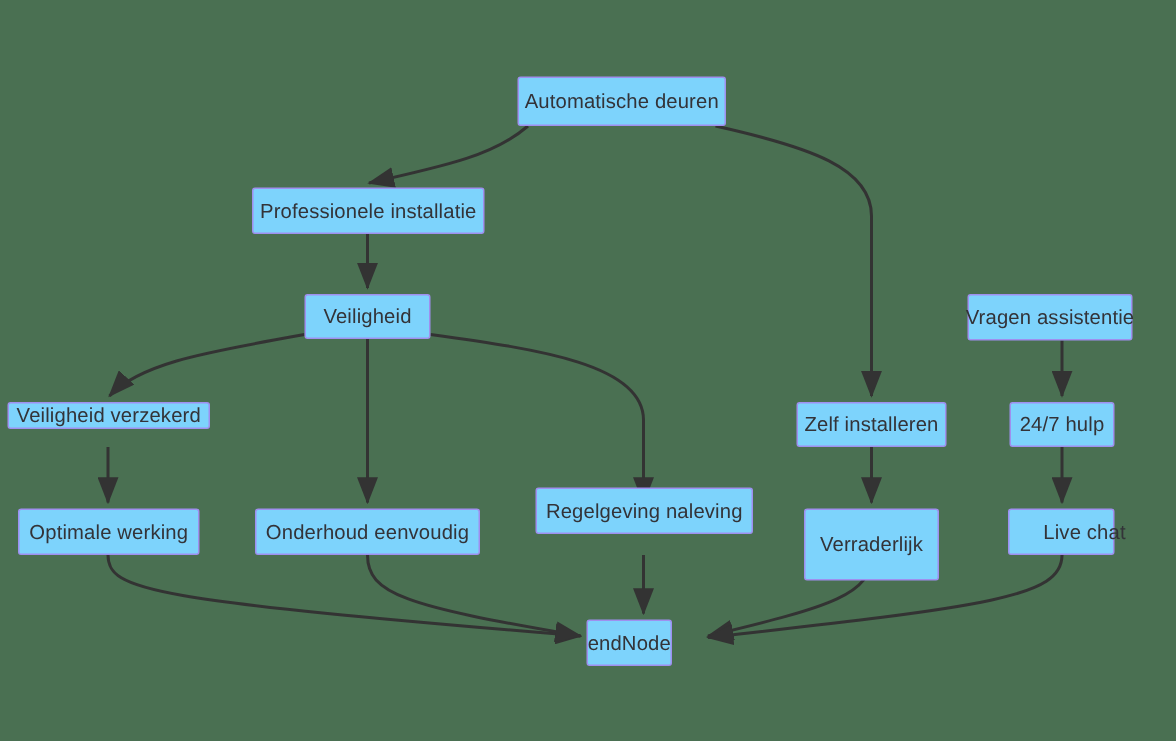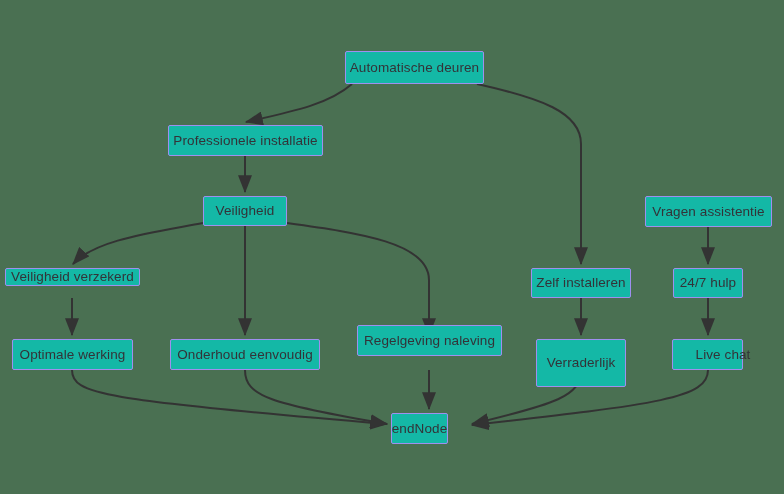--- a/index.html
+++ b/index.html
@@ -21,21 +21,21 @@
   #edge-layer {
     position: absolute;
     left: 0;
     top: 0;
     width: 784px;
     height: 494px;
   }
   .node {
     position: absolute;
     box-sizing: border-box;
-    background: #14b8a6;
+    background: #7dd3fc;
     border: 1px solid #9f8fef;
     border-radius: 2px;
     display: flex;
     align-items: center;
     justify-content: center;
     color: #333338;
     font-size: 13.5px;
     line-height: 1;
     letter-spacing: 0.1px;
     white-space: nowrap;
@@ -75,21 +75,21 @@
   <div id="nodes-layer">
       <div class="node" style="left: 345px; top: 51px; width: 139px; height: 33px;">
         <span>Automatische deuren</span>
       </div>
       <div class="node" style="left: 168px; top: 125px; width: 155px; height: 31px;">
         <span>Professionele installatie</span>
       </div>
       <div class="node" style="left: 203px; top: 196px; width: 84px; height: 30px;">
         <span>Veiligheid</span>
       </div>
-      <div class="node" style="left: 645px; top: 196px; width: 127px; height: 31px;">
+      <div class="node" style="left: 645px; top: 196px; width: 110px; height: 31px;">
         <span>Vragen assistentie</span>
       </div>
       <div class="node" style="left: 5px; top: 268px; width: 135px; height: 18px;">
         <span>Veiligheid verzekerd</span>
       </div>
       <div class="node" style="left: 531px; top: 268px; width: 100px; height: 30px;">
         <span>Zelf installeren</span>
       </div>
       <div class="node" style="left: 673px; top: 268px; width: 70px; height: 30px;">
         <span>24/7 hulp</span>

